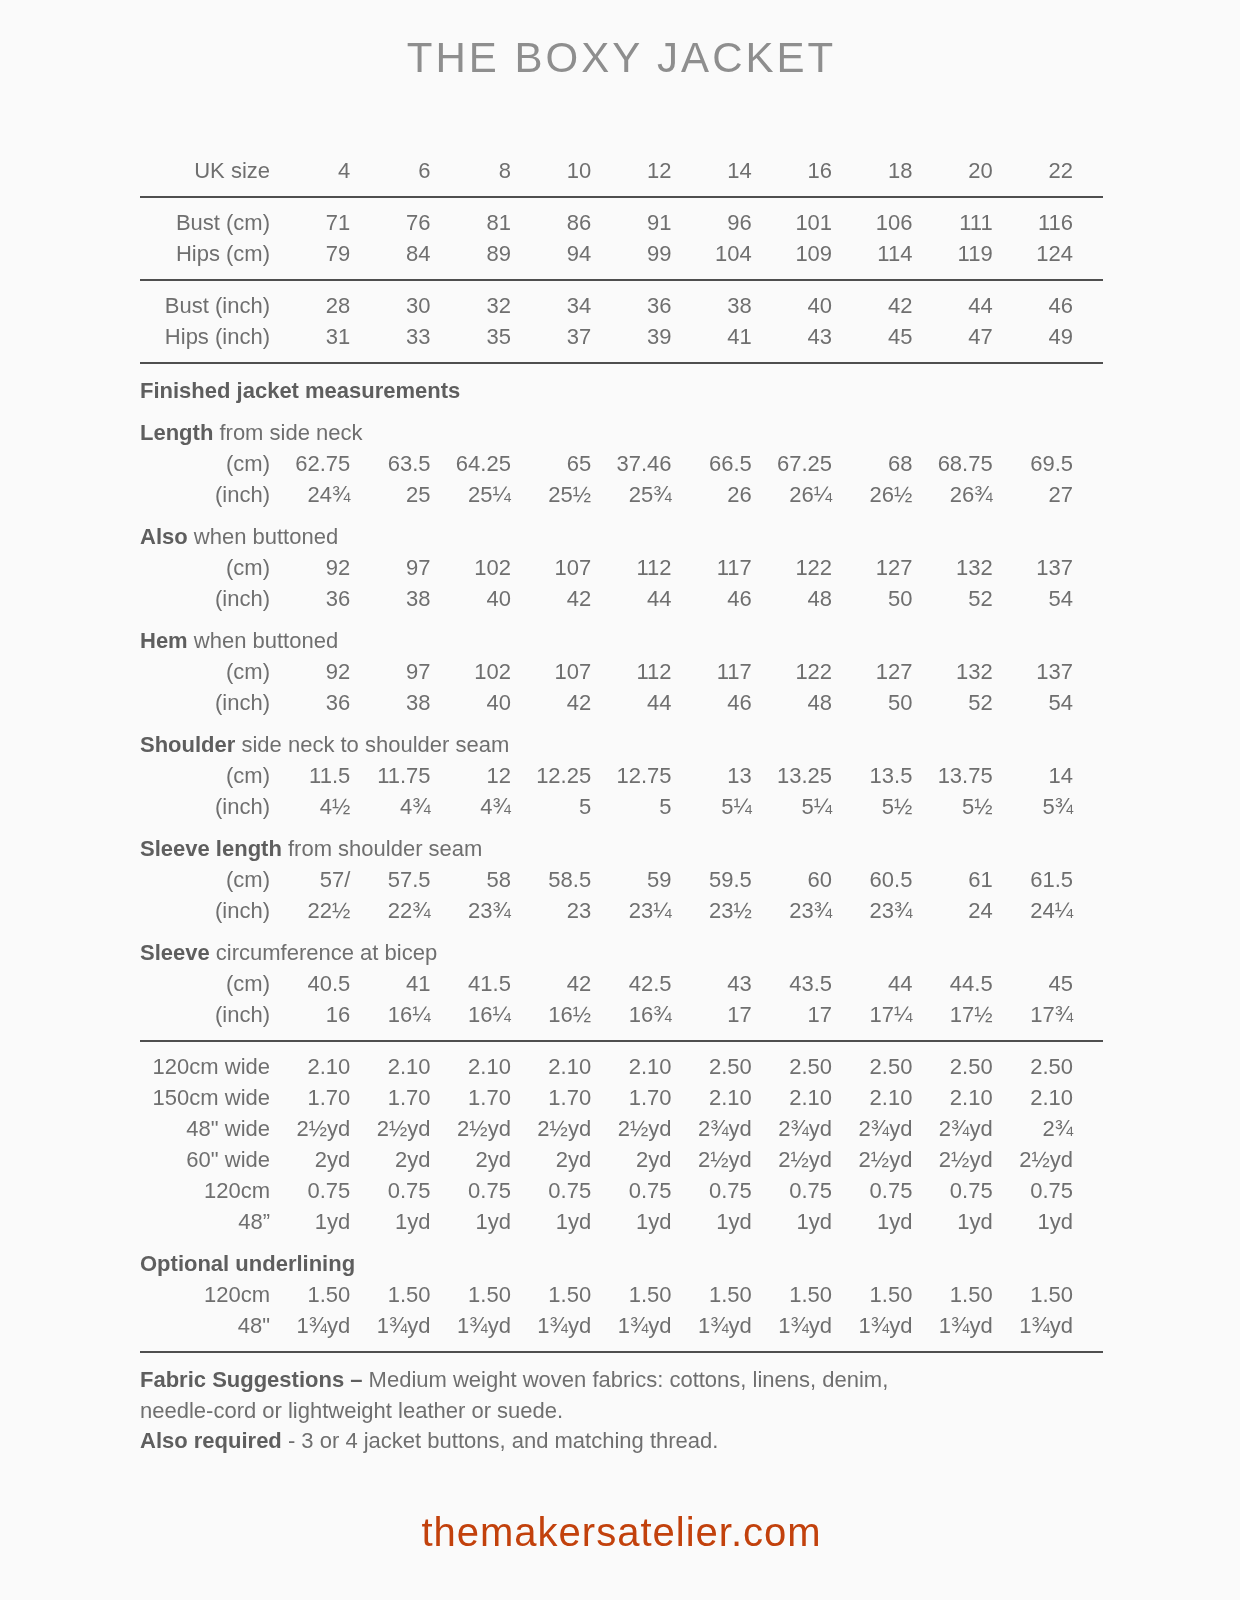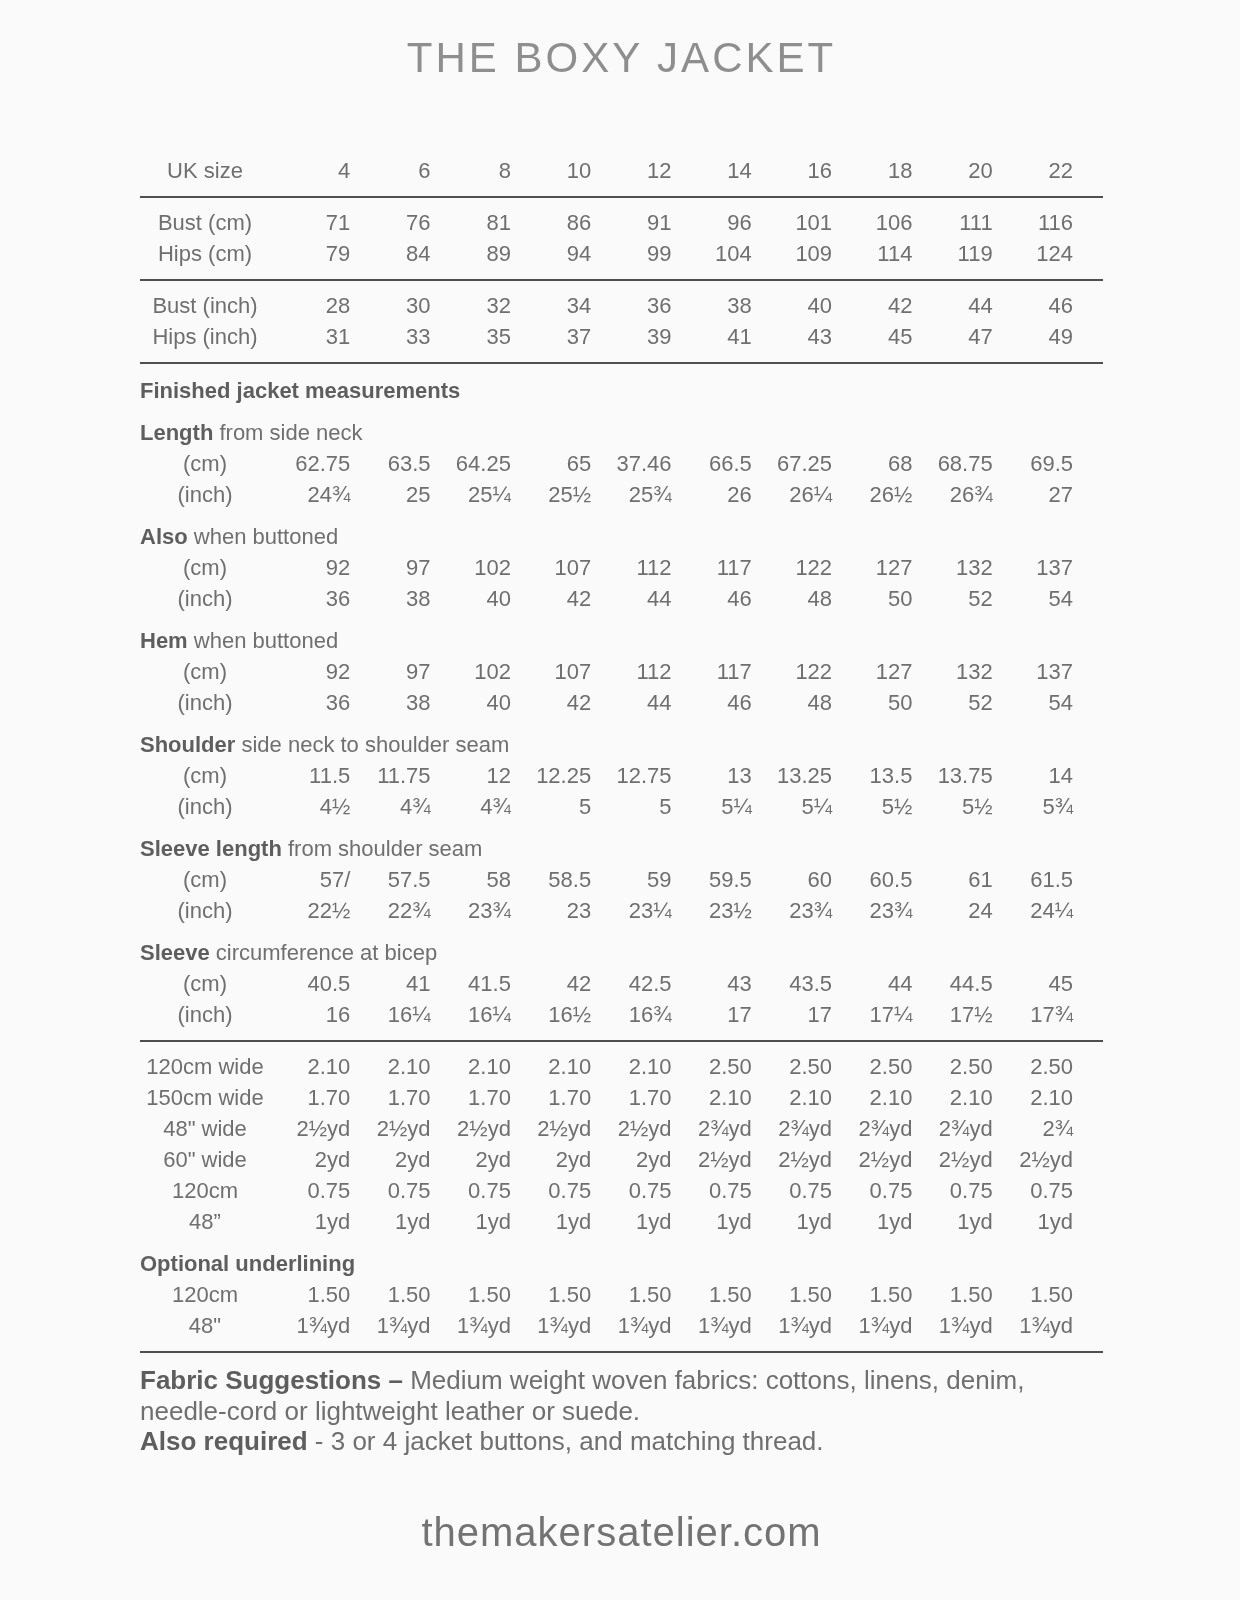--- a/index.html
+++ b/index.html
@@ -26,43 +26,43 @@
 
   .table { width: 963px; margin-top: 73px; }
 
   .trow { font-size: 22px; line-height: 31px; }
 
   .grid {
     display: grid;
     grid-template-columns: 130px repeat(10, 1fr);
     width: 933px;
   }
-  .lbl { text-align: center; white-space: nowrap; }
+  .lbl { text-align: right; white-space: nowrap; }
   .cell { text-align: right; white-space: nowrap; }
 
   .heading { margin-top: 11px; }
   .b { font-weight: 700; color: #5e5e5e; }
 
   .rule {
     height: 2px;
     background: #4f4f4f;
     margin: 10px 0 9px 0;
     width: 963px;
   }
 
   .notes { width: 940px; margin-top: 12px; }
-  .note { margin: 0; font-size: 26px; line-height: 30.5px; }
+  .note { margin: 0; font-size: 22px; line-height: 30.5px; }
 
   .footer {
     width: 963px;
     margin-top: 52px;
     text-align: center;
     font-size: 40px;
     letter-spacing: 1px;
-    color: #737373;
+    color: #c2410c;
     line-height: 46px;
   }
 </style>
 </head>
 <body>
 
 <div class="page">
   <h1 class="title">THE BOXY JACKET</h1>
   <div class="table" id="table">
       <div class="trow grid">

